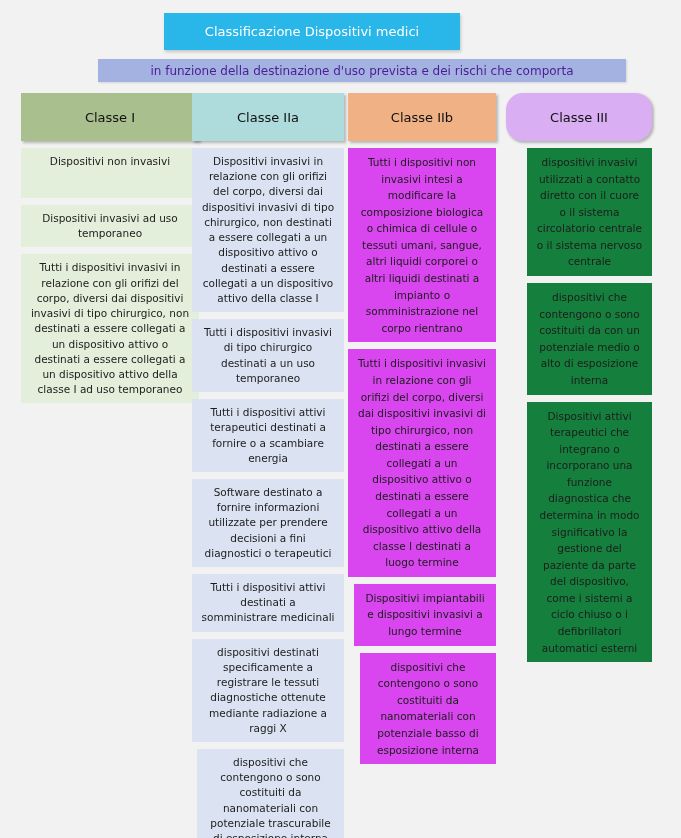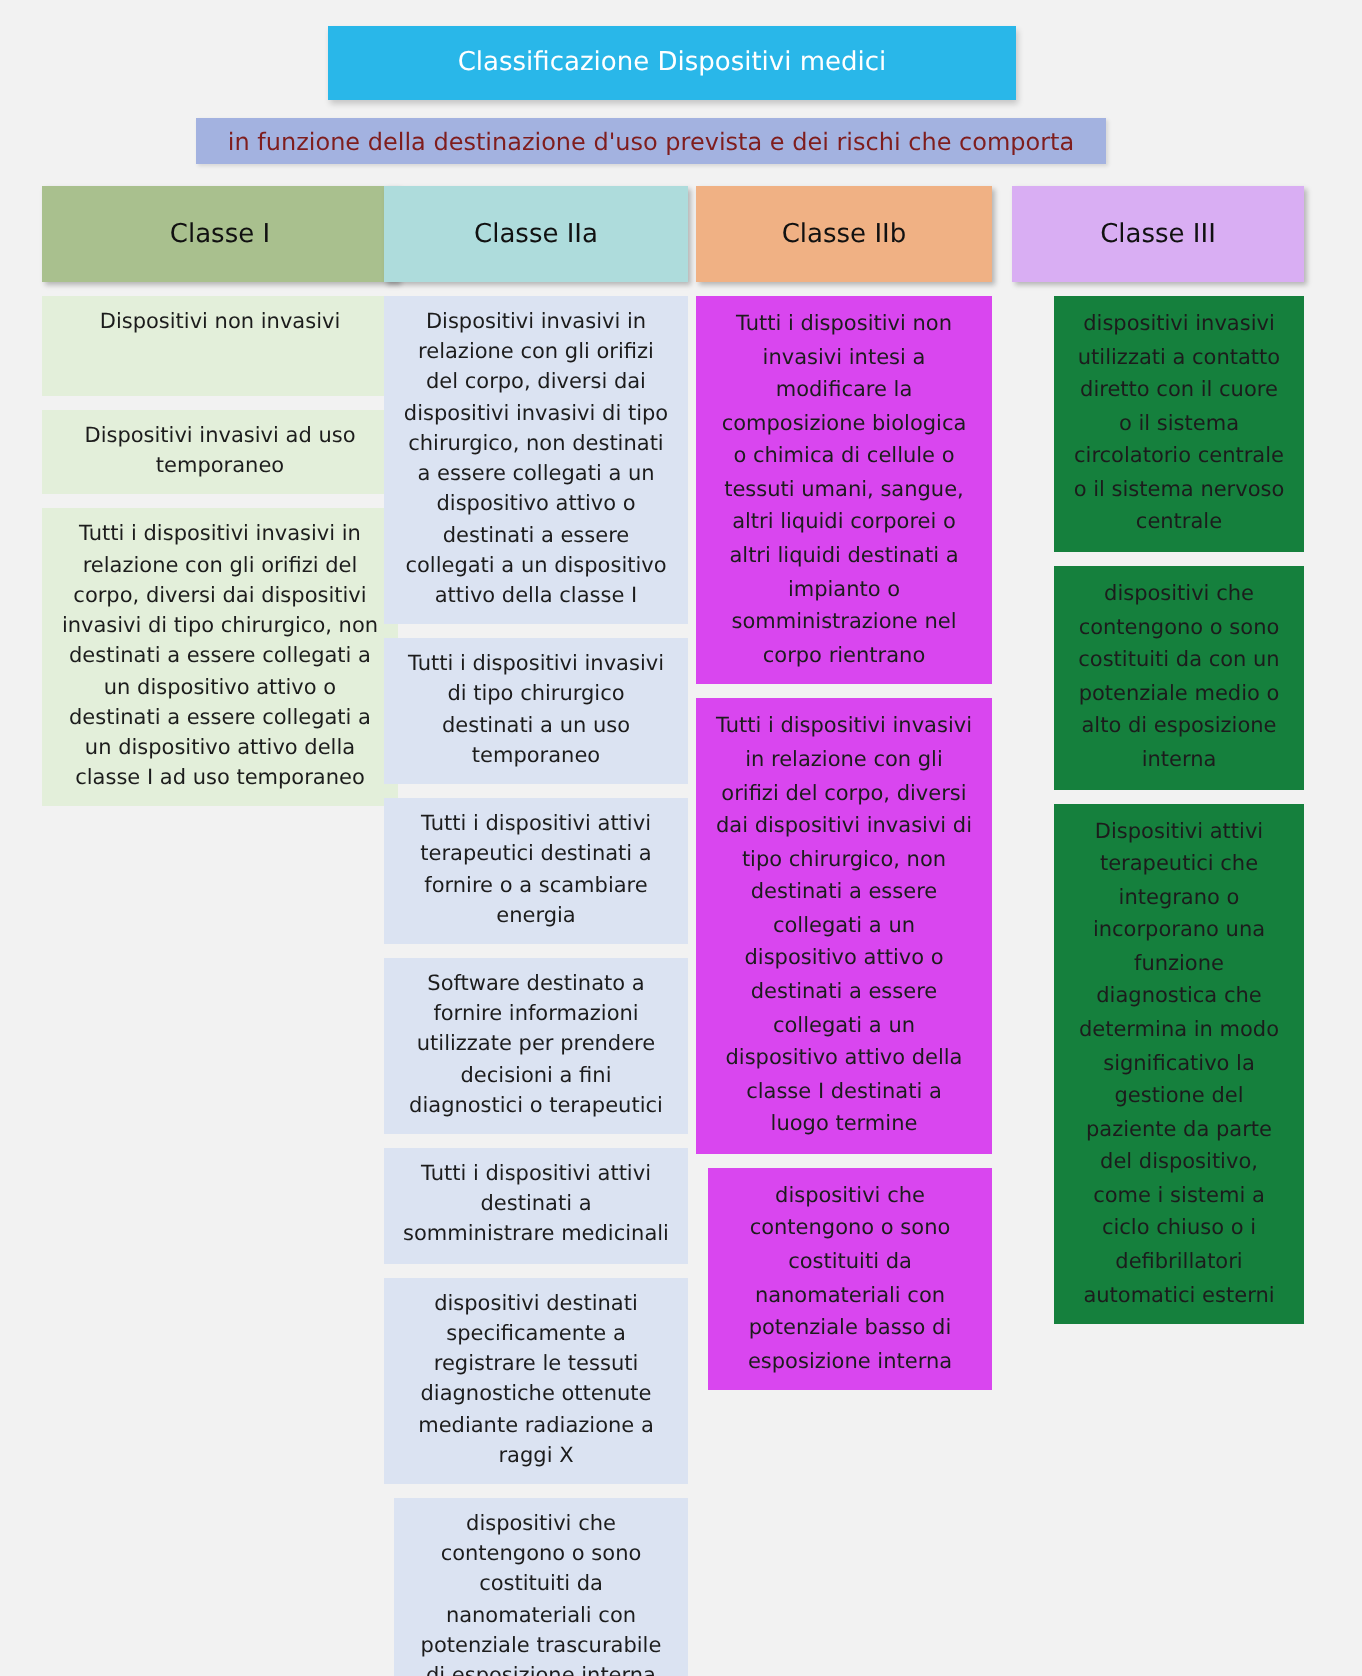--- a/index.html
+++ b/index.html
@@ -6,29 +6,29 @@
   body{
     width:681px;height:838px;
     background:#f2f2f2;
     font-family:"DejaVu Sans", sans-serif;
     color:#1c1c1c;
     overflow:hidden;
   }
   .canvas{position:relative;width:681px;height:838px;background:#f2f2f2;}
 
   .title{
-    position:absolute;left:164px;top:13px;width:344px;height:37px;
+    position:absolute;left:164px;top:13px;width:296px;height:37px;
     background:#29b7e9;color:#ffffff;
     display:flex;align-items:center;justify-content:center;
     font-size:13px;
     box-shadow:1px 2px 3px rgba(0,0,0,0.18);
   }
   .subtitle{
-    position:absolute;left:98px;top:59px;width:455px;height:23px;
-    background:#a3b2e0;color:#7f1d1d;
+    position:absolute;left:98px;top:59px;width:528px;height:23px;
+    background:#a3b2e0;color:#4c1d95;
     display:flex;align-items:center;justify-content:center;
     font-size:12px;white-space:nowrap;
     box-shadow:1px 1px 2px rgba(0,0,0,0.12);
   }
 
   .column{
     position:absolute;top:93px;
     display:flex;flex-direction:column;gap:7px;
   }
   .col-0{left:21px;width:178px;}
@@ -50,21 +50,21 @@
   }
   
   .col-2 .box, .col-3 .box{line-height:1.58;}
 
   .col-0 .header{background:#a9c08e;}
   .col-0 .box{background:#e3efda;}
   .col-1 .header{background:#aedcdc;text-align:center;}
   .col-1 .box{background:#dbe3f2;}
   .col-2 .header{background:#f0b184;}
   .col-2 .box{background:#d946ef;}
-  .col-3 .header{background:#d9aef3;}
+  .col-3 .header{background:#d9aef3;border-radius:17px;}
   .col-3 .box{background:#15803d;margin-left:21px;}
 
   
   .col-0 .box:nth-child(2){min-height:50px;}
   .col-1 .box:nth-child(8){margin-left:5px;}
   .col-2 .box:nth-child(4){margin-left:6px;}
   .col-2 .box:nth-child(5){margin-left:12px;}
 </style>
 </head>
 <body>
@@ -89,20 +89,21 @@
     <div class="box">Software destinato a fornire informazioni utilizzate per prendere decisioni a fini diagnostici o terapeutici</div>
     <div class="box">Tutti i dispositivi attivi destinati a somministrare medicinali</div>
     <div class="box">dispositivi destinati specificamente a registrare le tessuti diagnostiche ottenute mediante radiazione a raggi X</div>
     <div class="box">dispositivi che contengono o sono costituiti da nanomateriali con potenziale trascurabile di esposizione interna</div>
   </div>
 
   <div class="column col-2">
     <div class="header">Classe IIb</div>
     <div class="box">Tutti i dispositivi non invasivi intesi a modificare la composizione biologica o chimica di cellule o tessuti umani, sangue, altri liquidi corporei o altri liquidi destinati a impianto o somministrazione nel corpo rientrano</div>
     <div class="box">Tutti i dispositivi invasivi in relazione con gli orifizi del corpo, diversi dai dispositivi invasivi di tipo chirurgico, non destinati a essere collegati a un dispositivo attivo o destinati a essere collegati a un dispositivo attivo della classe I destinati a luogo termine</div>
+    <div class="box">Dispositivi impiantabili e dispositivi invasivi a lungo termine</div>
     <div class="box">dispositivi che contengono o sono costituiti da nanomateriali con potenziale basso di esposizione interna</div>
   </div>
 
   <div class="column col-3">
     <div class="header">Classe III</div>
     <div class="box">dispositivi invasivi utilizzati a contatto diretto con il cuore o il sistema circolatorio centrale o il sistema nervoso centrale</div>
     <div class="box">dispositivi che contengono o sono costituiti da con un potenziale medio o alto di esposizione interna</div>
     <div class="box">Dispositivi attivi terapeutici che integrano o incorporano una funzione diagnostica che determina in modo significativo la gestione del paziente da parte del dispositivo, come i sistemi a ciclo chiuso o i defibrillatori automatici esterni</div>
   </div>
 

